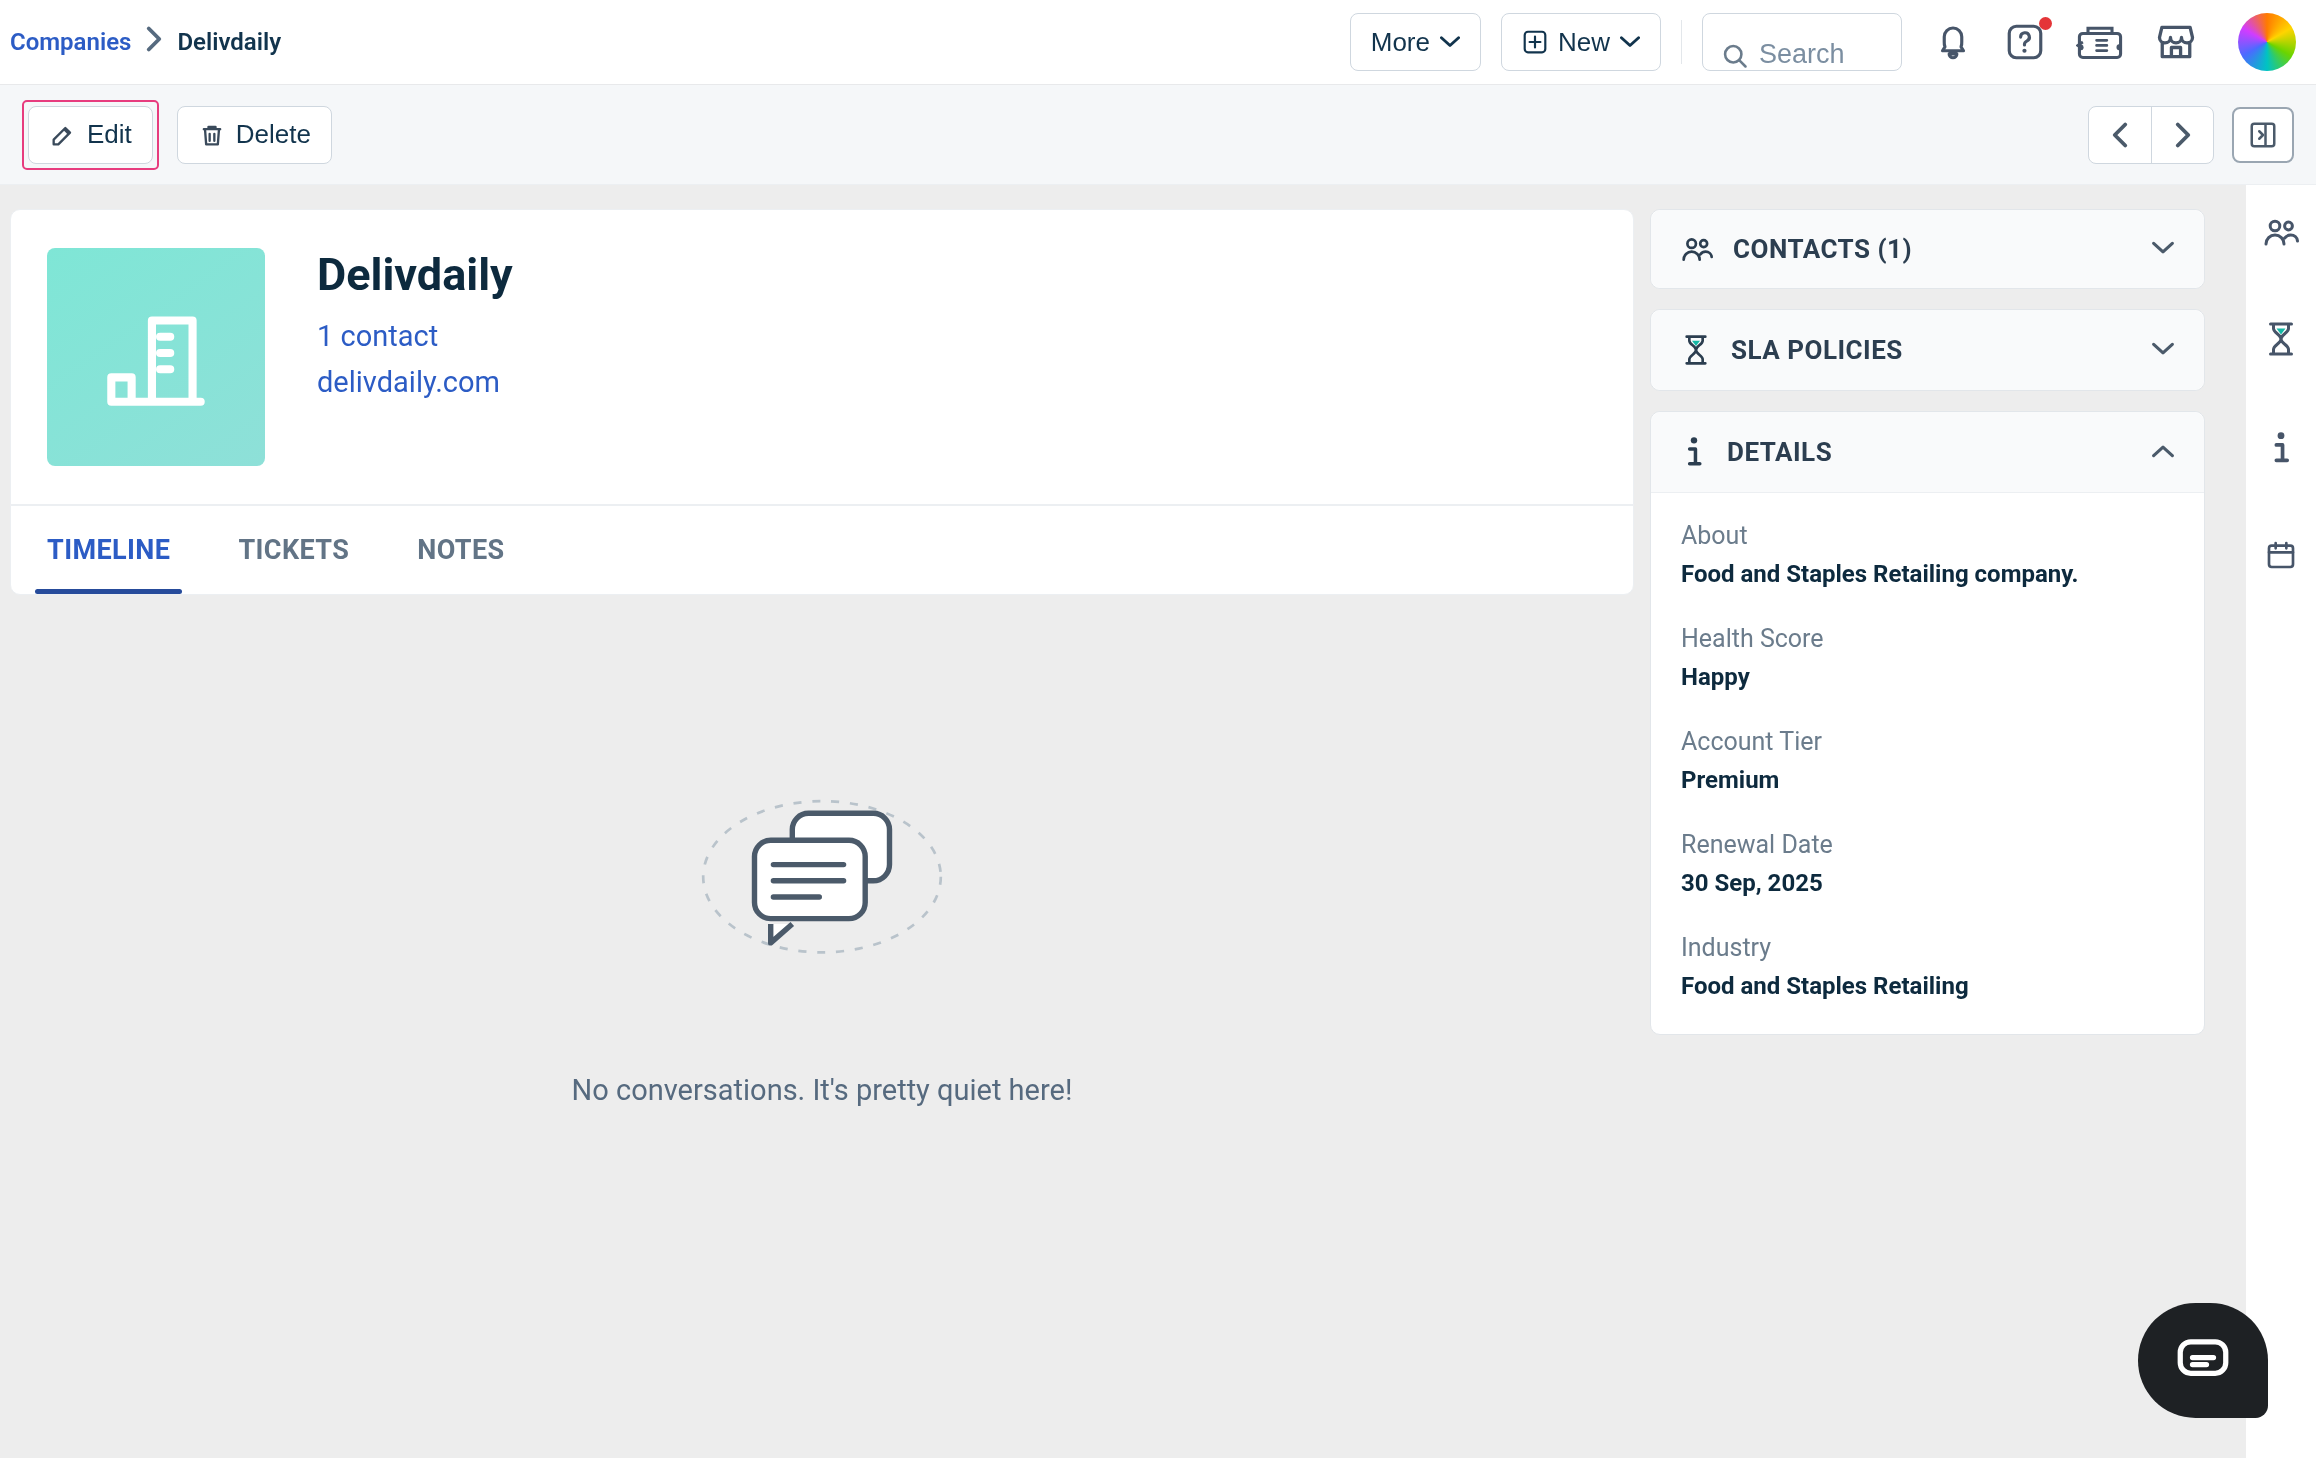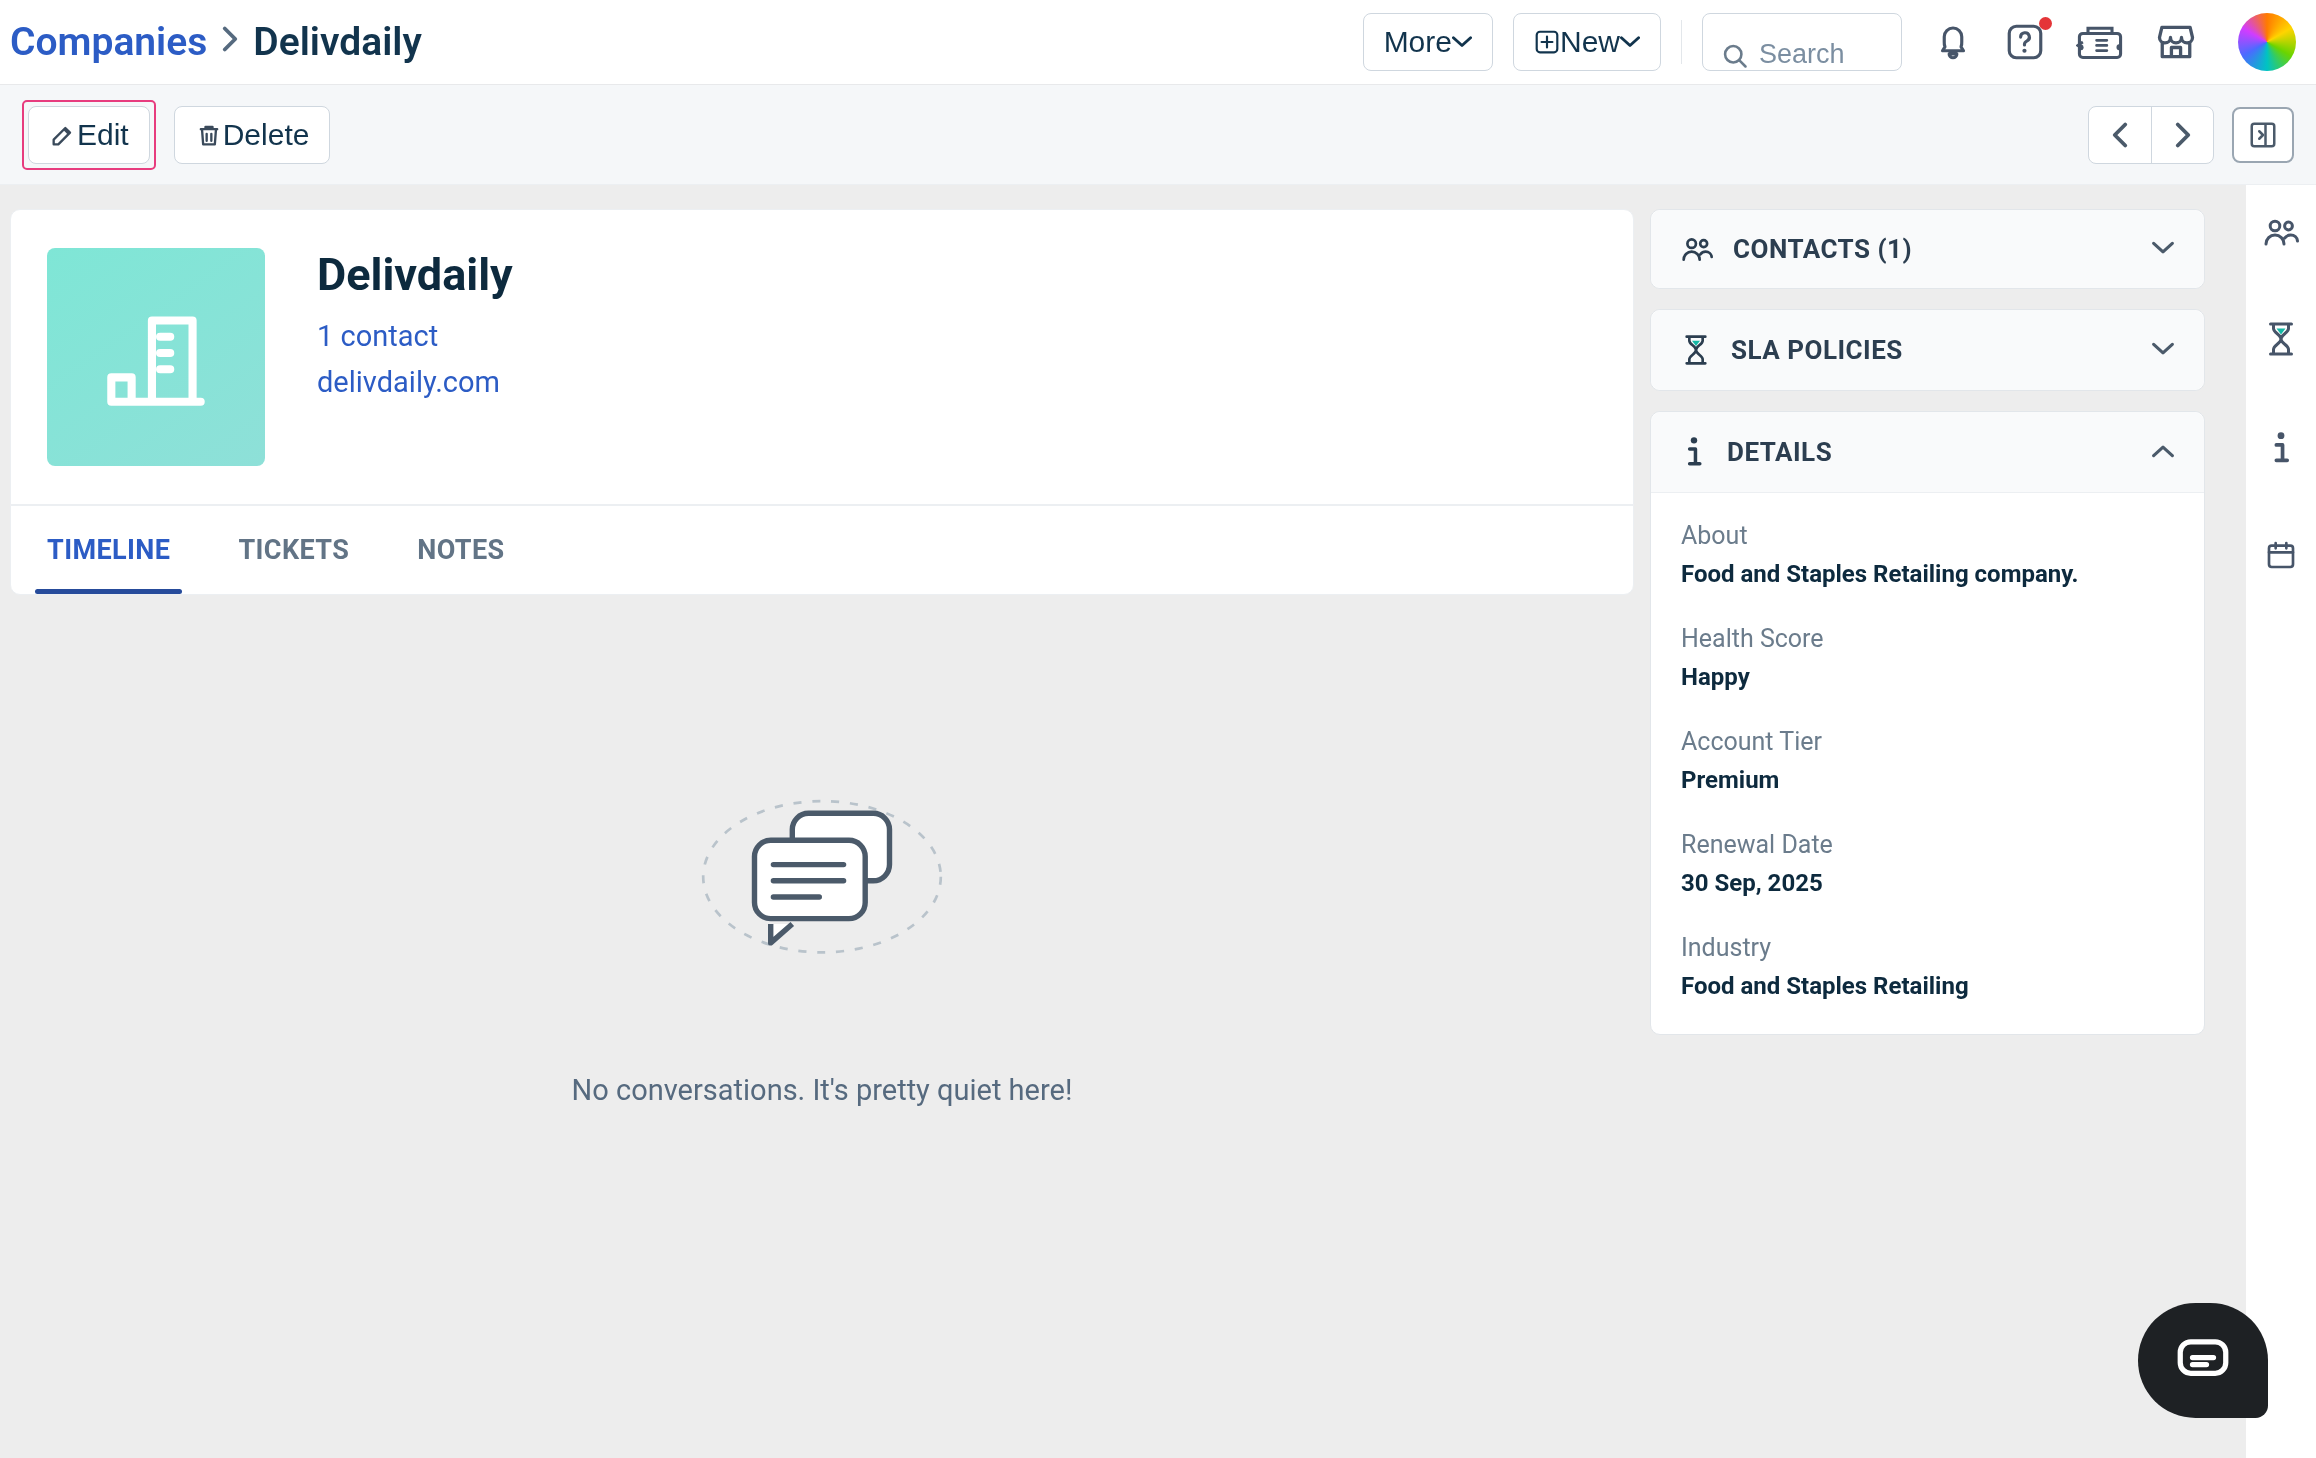--- a/index.html
+++ b/index.html
@@ -18,38 +18,38 @@
   border-bottom: 1px solid #e8e9eb;
   display: flex;
   align-items: center;
   padding: 0 20px 0 10px;
   gap: 20px;
 }
 .breadcrumb {
   display: flex;
   align-items: center;
   gap: 14px;
-  font-size: 39px;
+  font-size: 24px;
   font-weight: 600;
   flex: 1 1 auto;
 }
 .breadcrumb a { color: #2c5cc5; text-decoration: none; cursor: pointer; }
 .breadcrumb .chev { color: #566a7f; font-size: 24px; }
 .breadcrumb .current { color: #12344d; }
 .top-actions { display: flex; align-items: center; gap: 20px; }
 .btn {
   display: inline-flex;
   align-items: center;
-  gap: 0;
+  gap: 10px;
   border: 1px solid #cfd7df;
   background: #fff;
   border-radius: 8px;
   padding: 0 20px;
   height: 58px;
-  font-size: 30px;
+  font-size: 26px;
   font-weight: 500;
   color: #12344d;
   cursor: pointer;
 }
 .btn svg, .btn .caret, .topicon svg, .icon-btn svg { flex-shrink: 0; }
 .vdiv { width: 1px; height: 44px; background: #e3e7eb; }
 .search-wrap {
   display: flex; align-items: flex-end; gap: 10px;
   border: 1px solid #cfd7df; border-radius: 8px; height: 58px; padding: 0 18px;
   width: 200px;

